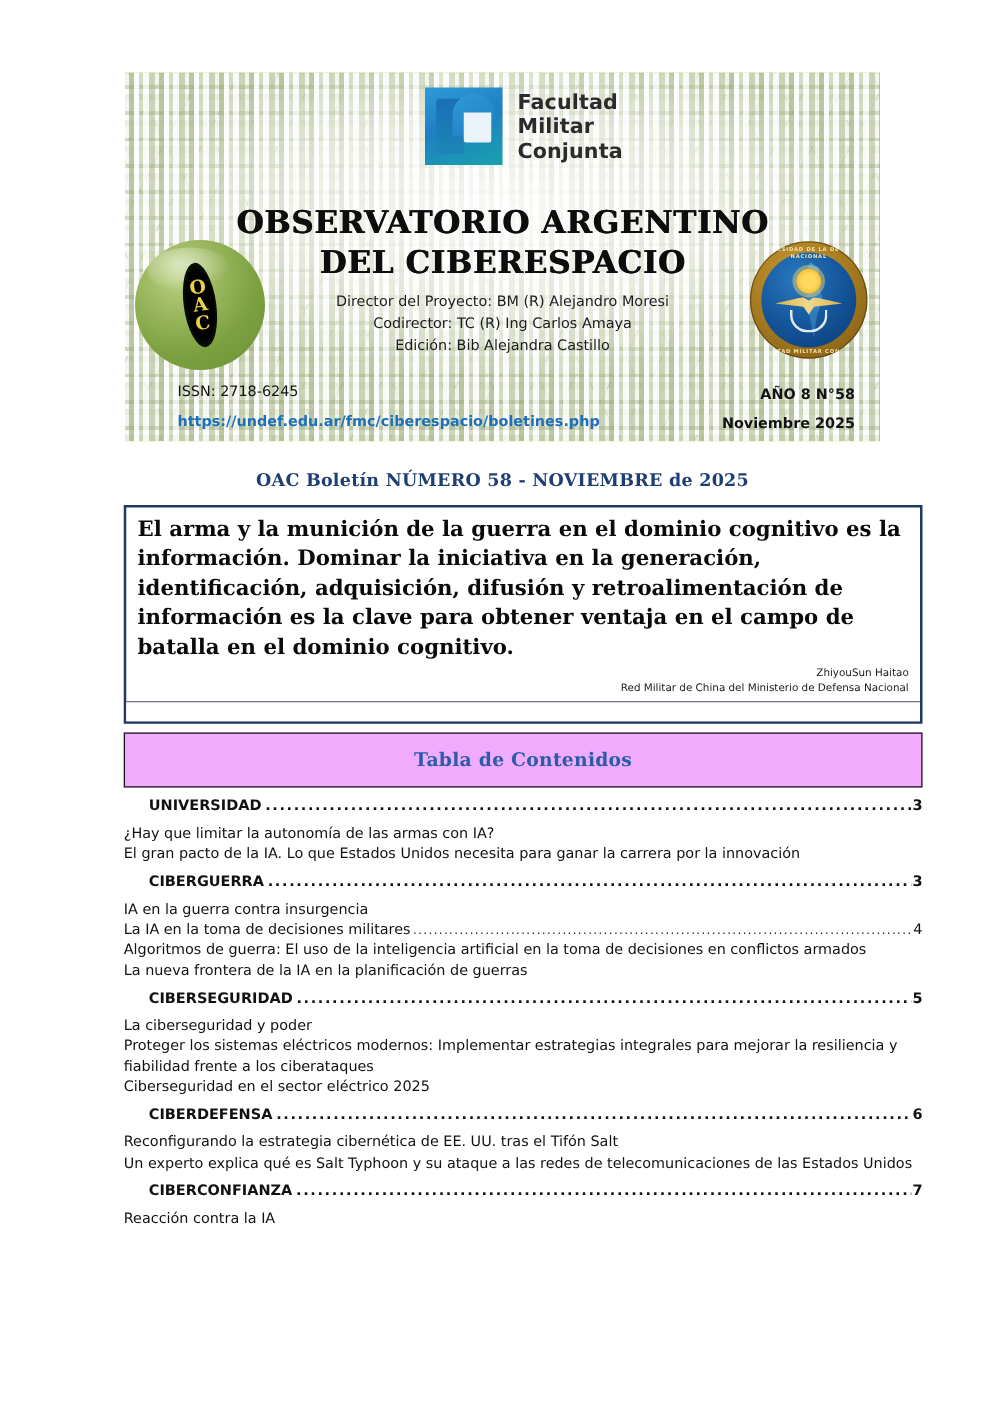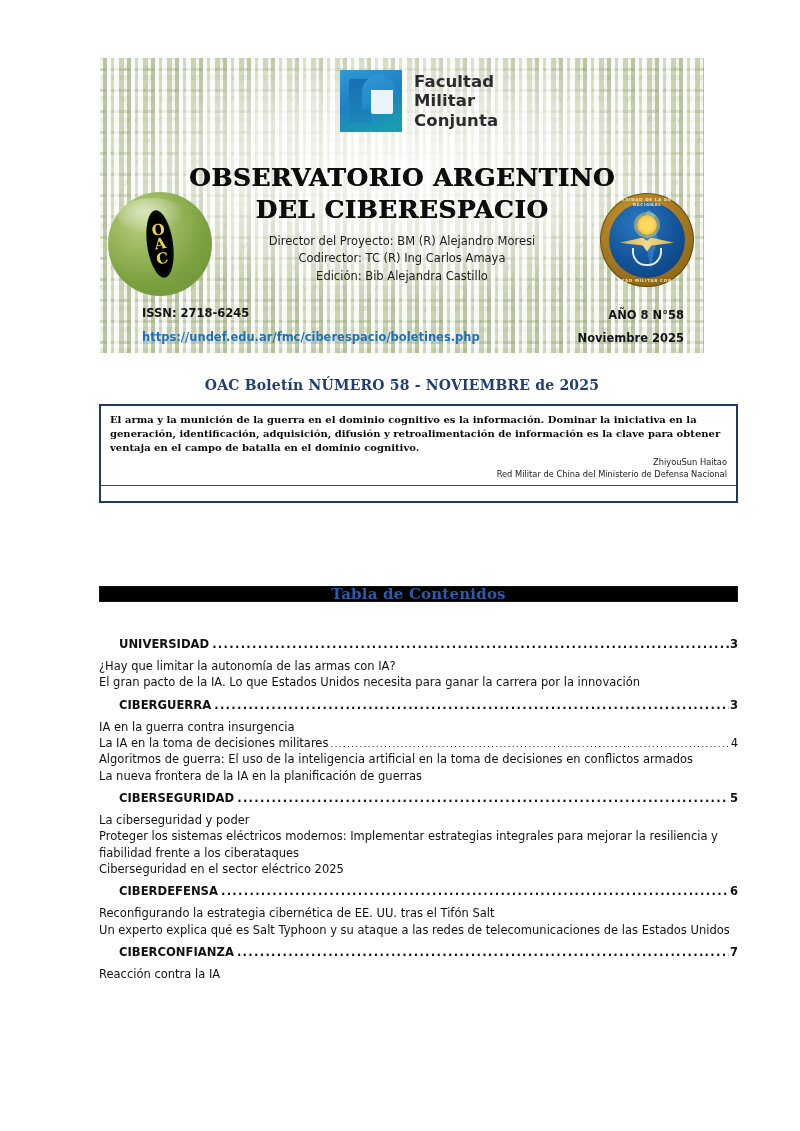--- a/index.html
+++ b/index.html
@@ -147,21 +147,21 @@
     color: #1a1a1a;
   }
 
   
   .banner-issn {
     position: absolute;
     left: 42px;
     top: 248px;
     font-family: "DejaVu Sans", sans-serif;
     font-size: 11.5px;
-    font-weight: bold;
+    font-weight: normal;
     color: #121212;
   }
   .banner-url {
     position: absolute;
     left: 42px;
     top: 272px;
     font-family: "DejaVu Sans", sans-serif;
     font-size: 11.5px;
     font-weight: bold;
     color: #1f6fb8;
@@ -318,21 +318,21 @@
     box-sizing: border-box;
     background: #ffffff;
   }
   .quote-inner {
     padding: 7px 9px 4px 9px;
     border-bottom: 1px solid #444c5e;
   }
   .quote-text {
     font-family: "DejaVu Serif", serif;
     font-weight: bold;
-    font-size: 10px;
+    font-size: 17px;
     line-height: 1.38;
     color: #0a0a0a;
     margin: 0 0 3px 0;
   }
   .quote-author {
     font-family: "DejaVu Sans", sans-serif;
     font-size: 8.3px;
     color: #1a1a1a;
     text-align: right;
     line-height: 1.42;
@@ -341,27 +341,27 @@
     height: 15px;
     background: #ffffff;
   }
 
   
   .toc-box {
     position: absolute;
     left: 99px;
     top: 586px;
     width: 639px;
-    height: 16px;
+    height: 44px;
     border: 1.6px solid #141414;
     box-sizing: border-box;
     display: flex;
     align-items: center;
     justify-content: center;
-    background: #000000;
+    background: #f0abfc;
   }
   .toc-box-title {
     font-family: "DejaVu Serif", serif;
     font-weight: bold;
     font-size: 15px;
     color: #2a5caa;
     letter-spacing: 0.2px;
   }
 
   

